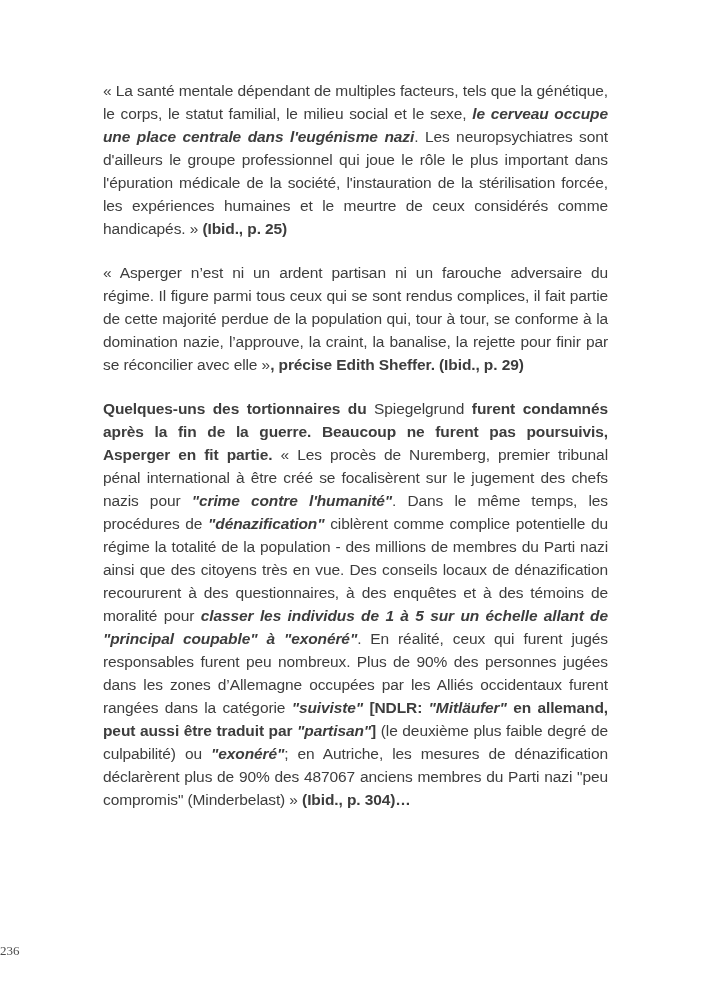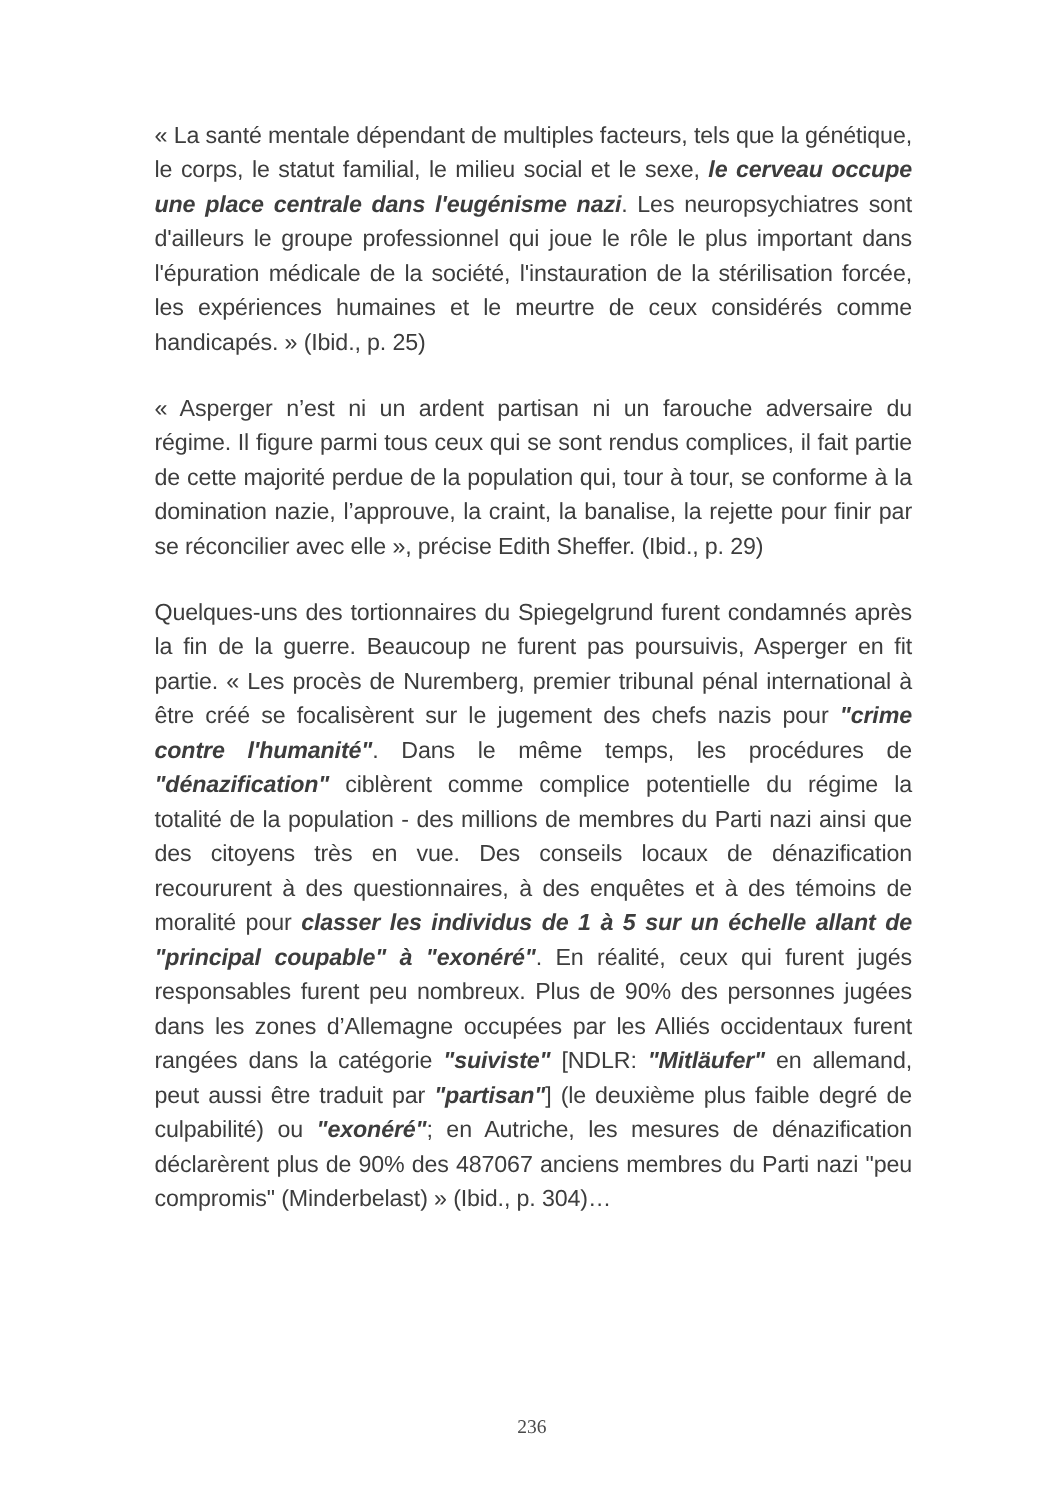--- a/index.html
+++ b/index.html
@@ -23,29 +23,28 @@
   .para {
     margin: 0 0 21px 0;
     font-family: "Liberation Sans", "DejaVu Sans", sans-serif;
     font-size: 15.5px;
     line-height: 23px;
     letter-spacing: -0.1px;
     color: #3d3d3d;
     text-align: justify;
     hyphens: none;
   }
-  .s-regular { font-style: normal; font-weight: 400; }
+  .s-regular { font-style: normal; font-weight: 700; }
   .s-italic { font-weight: 400; }
   .s-bolditalic { font-style: italic; font-weight: 700; }
   .page-num {
     position: absolute;
     left: 0;
     right: 0;
     bottom: 33px;
-    text-align: center;
     font-family: "Liberation Serif", "DejaVu Serif", serif;
     font-size: 13px;
     color: #4a4a4a;
   }
 </style>
 </head>
 <body>
 
 <div class="page">
   <div class="content">

